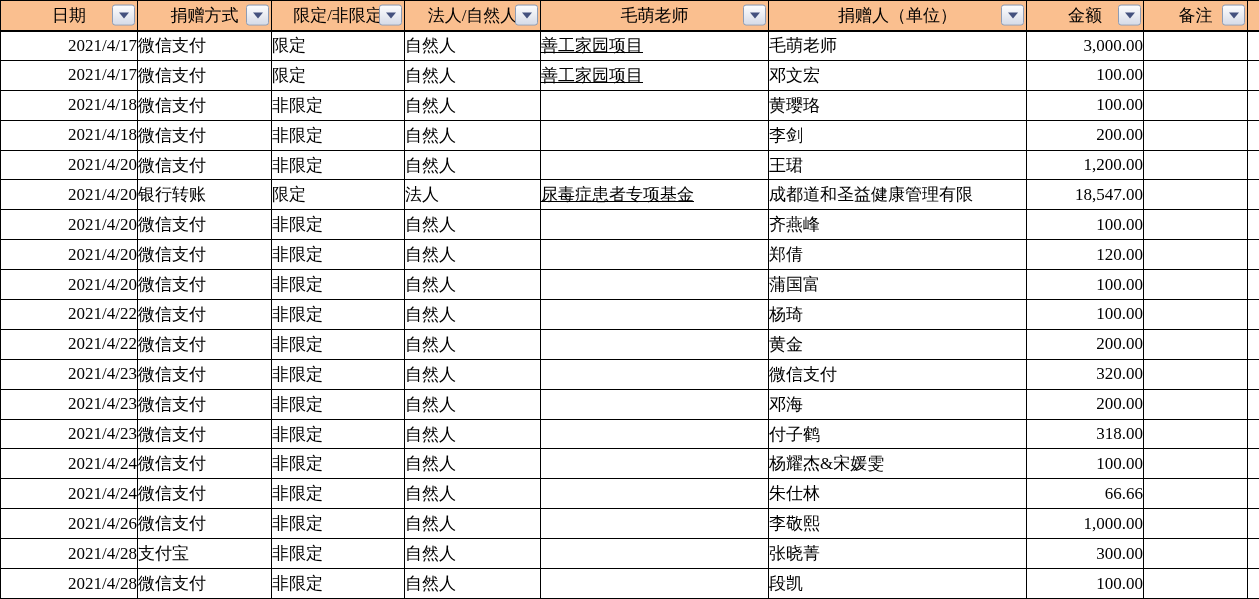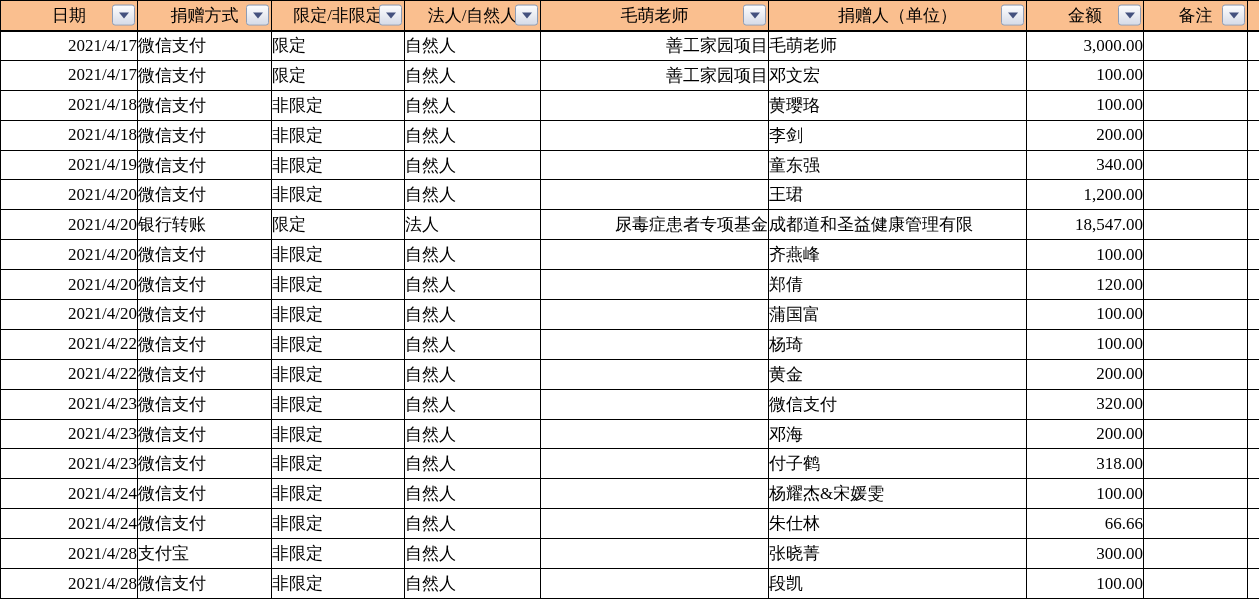--- a/index.html
+++ b/index.html
@@ -62,21 +62,21 @@
   }
   .filter-arrow{
     width:0;height:0;
     border-left:5px solid transparent;
     border-right:5px solid transparent;
     border-top:6px solid var(--btn-arrow);
   }
   
   td.c-date{text-align:right;}
   td.c-method,td.c-restriction,td.c-entity,td.c-donor{text-align:left;padding-left:4px;padding-right:2px;}
-  td.c-project{text-align:right;}
+  td.c-project{text-align:left;text-decoration:underline;}
   td.c-amount{text-align:right;padding-right:10px;margin-left:24px;}
   td.c-note{text-align:left;}
   td.c-extra{border-left:1px solid var(--grid);}
 </style>
 </head>
 <body>
 
 <table class="sheet">
   <colgroup>
     <col style="width:137px">
@@ -183,31 +183,20 @@
         <td class="c-method">微信支付</td>
         <td class="c-restriction">非限定</td>
         <td class="c-entity">自然人</td>
         <td class="c-project"></td>
         <td class="c-donor">李剑</td>
         <td class="c-amount">200.00</td>
         <td class="c-note"></td>
         <td class="c-extra"></td>
       </tr>
       <tr>
-        <td class="c-date">2021/4/19</td>
-        <td class="c-method">微信支付</td>
-        <td class="c-restriction">非限定</td>
-        <td class="c-entity">自然人</td>
-        <td class="c-project"></td>
-        <td class="c-donor">童东强</td>
-        <td class="c-amount">340.00</td>
-        <td class="c-note"></td>
-        <td class="c-extra"></td>
-      </tr>
-      <tr>
         <td class="c-date">2021/4/20</td>
         <td class="c-method">微信支付</td>
         <td class="c-restriction">非限定</td>
         <td class="c-entity">自然人</td>
         <td class="c-project"></td>
         <td class="c-donor">王珺</td>
         <td class="c-amount">1,200.00</td>
         <td class="c-note"></td>
         <td class="c-extra"></td>
       </tr>
@@ -326,20 +315,31 @@
         <td class="c-method">微信支付</td>
         <td class="c-restriction">非限定</td>
         <td class="c-entity">自然人</td>
         <td class="c-project"></td>
         <td class="c-donor">朱仕林</td>
         <td class="c-amount">66.66</td>
         <td class="c-note"></td>
         <td class="c-extra"></td>
       </tr>
       <tr>
+        <td class="c-date">2021/4/26</td>
+        <td class="c-method">微信支付</td>
+        <td class="c-restriction">非限定</td>
+        <td class="c-entity">自然人</td>
+        <td class="c-project"></td>
+        <td class="c-donor">李敬熙</td>
+        <td class="c-amount">1,000.00</td>
+        <td class="c-note"></td>
+        <td class="c-extra"></td>
+      </tr>
+      <tr>
         <td class="c-date">2021/4/28</td>
         <td class="c-method">支付宝</td>
         <td class="c-restriction">非限定</td>
         <td class="c-entity">自然人</td>
         <td class="c-project"></td>
         <td class="c-donor">张晓菁</td>
         <td class="c-amount">300.00</td>
         <td class="c-note"></td>
         <td class="c-extra"></td>
       </tr>

